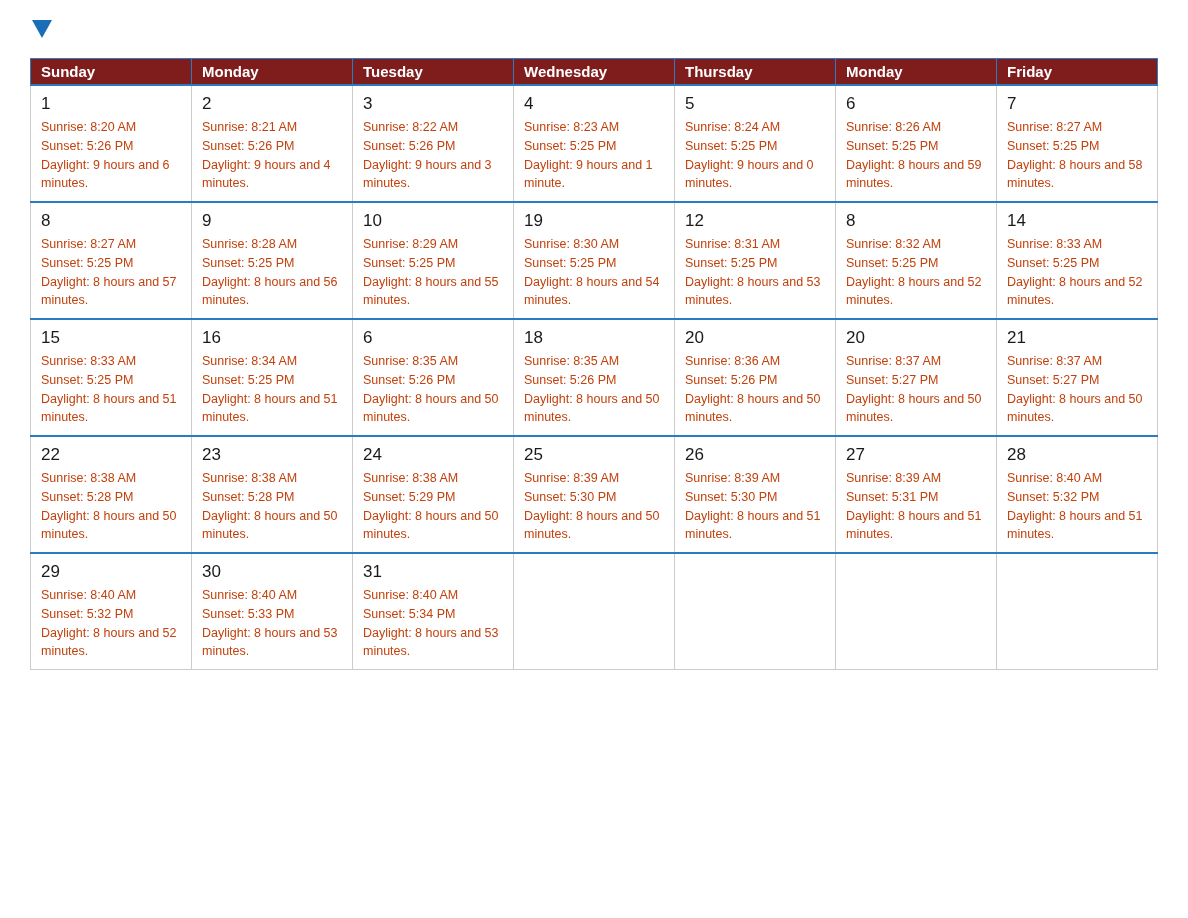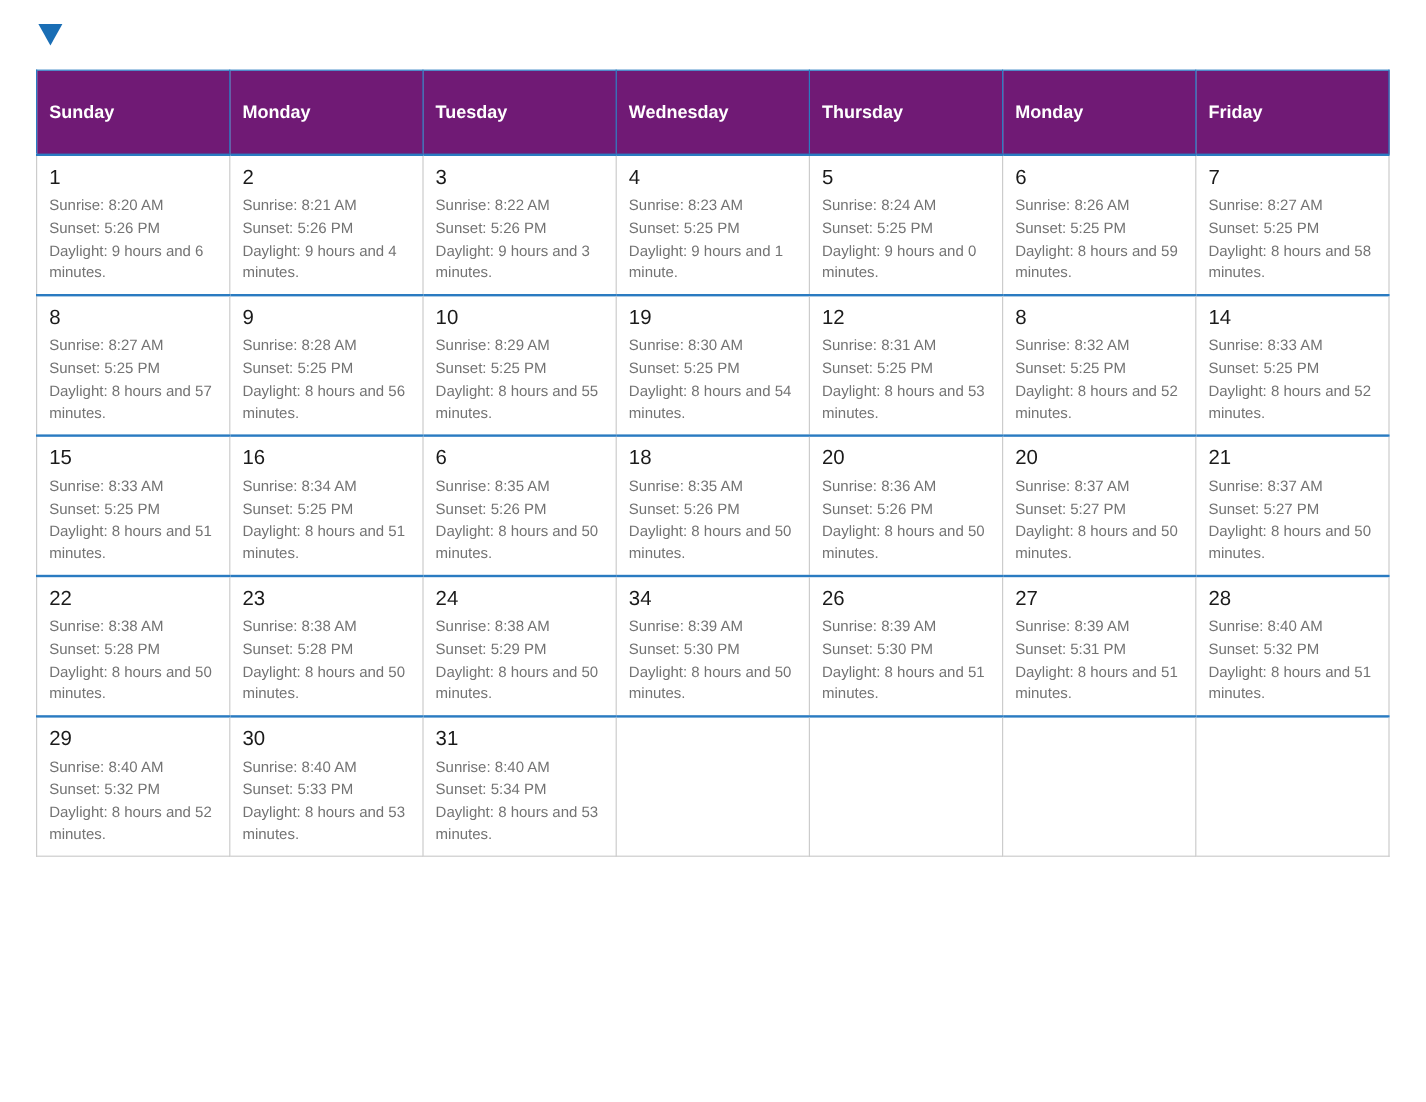--- a/index.html
+++ b/index.html
@@ -57,46 +57,46 @@
     .calendar-subtitle {
       font-size: 22px;
       color: #444;
       margin-top: 5px;
     }
     .calendar-table {
       width: 100%;
       border-collapse: collapse;
     }
     .calendar-table th {
-      background-color: #701a75;
+      background-color: #7f1d1d;
       color: #fff;
       font-size: 15px;
       font-weight: bold;
-      padding: 26px 10px;
+      padding: 4px 10px;
       text-align: left;
       border: 1px solid #2a7bc1;
     }
     .calendar-table td {
       border: 1px solid #ccc;
       border-top: 2px solid #2a7bc1;
       vertical-align: top;
       padding: 8px 10px;
       width: 14.28%;
       min-height: 110px;
     }
     .day-number {
       font-size: 17px;
       font-weight: normal;
       color: #1a1a1a;
       display: block;
       margin-bottom: 4px;
     }
     .day-info {
       font-size: 12.5px;
-      color: #737373;
+      color: #c2410c;
       line-height: 1.5;
     }
     .empty-cell {
       border-top: 2px solid #2a7bc1;
       background: #fff;
     }
     tr td {
       background: #fff;
     }
   </style>
@@ -227,21 +227,21 @@
         </td>
         <td>
           <span class="day-number">23</span>
           <div class="day-info">Sunrise: 8:38 AM<br>Sunset: 5:28 PM<br>Daylight: 8 hours and 50 minutes.</div>
         </td>
         <td>
           <span class="day-number">24</span>
           <div class="day-info">Sunrise: 8:38 AM<br>Sunset: 5:29 PM<br>Daylight: 8 hours and 50 minutes.</div>
         </td>
         <td>
-          <span class="day-number">34</span>
+          <span class="day-number">25</span>
           <div class="day-info">Sunrise: 8:39 AM<br>Sunset: 5:30 PM<br>Daylight: 8 hours and 50 minutes.</div>
         </td>
         <td>
           <span class="day-number">26</span>
           <div class="day-info">Sunrise: 8:39 AM<br>Sunset: 5:30 PM<br>Daylight: 8 hours and 51 minutes.</div>
         </td>
         <td>
           <span class="day-number">27</span>
           <div class="day-info">Sunrise: 8:39 AM<br>Sunset: 5:31 PM<br>Daylight: 8 hours and 51 minutes.</div>
         </td>

